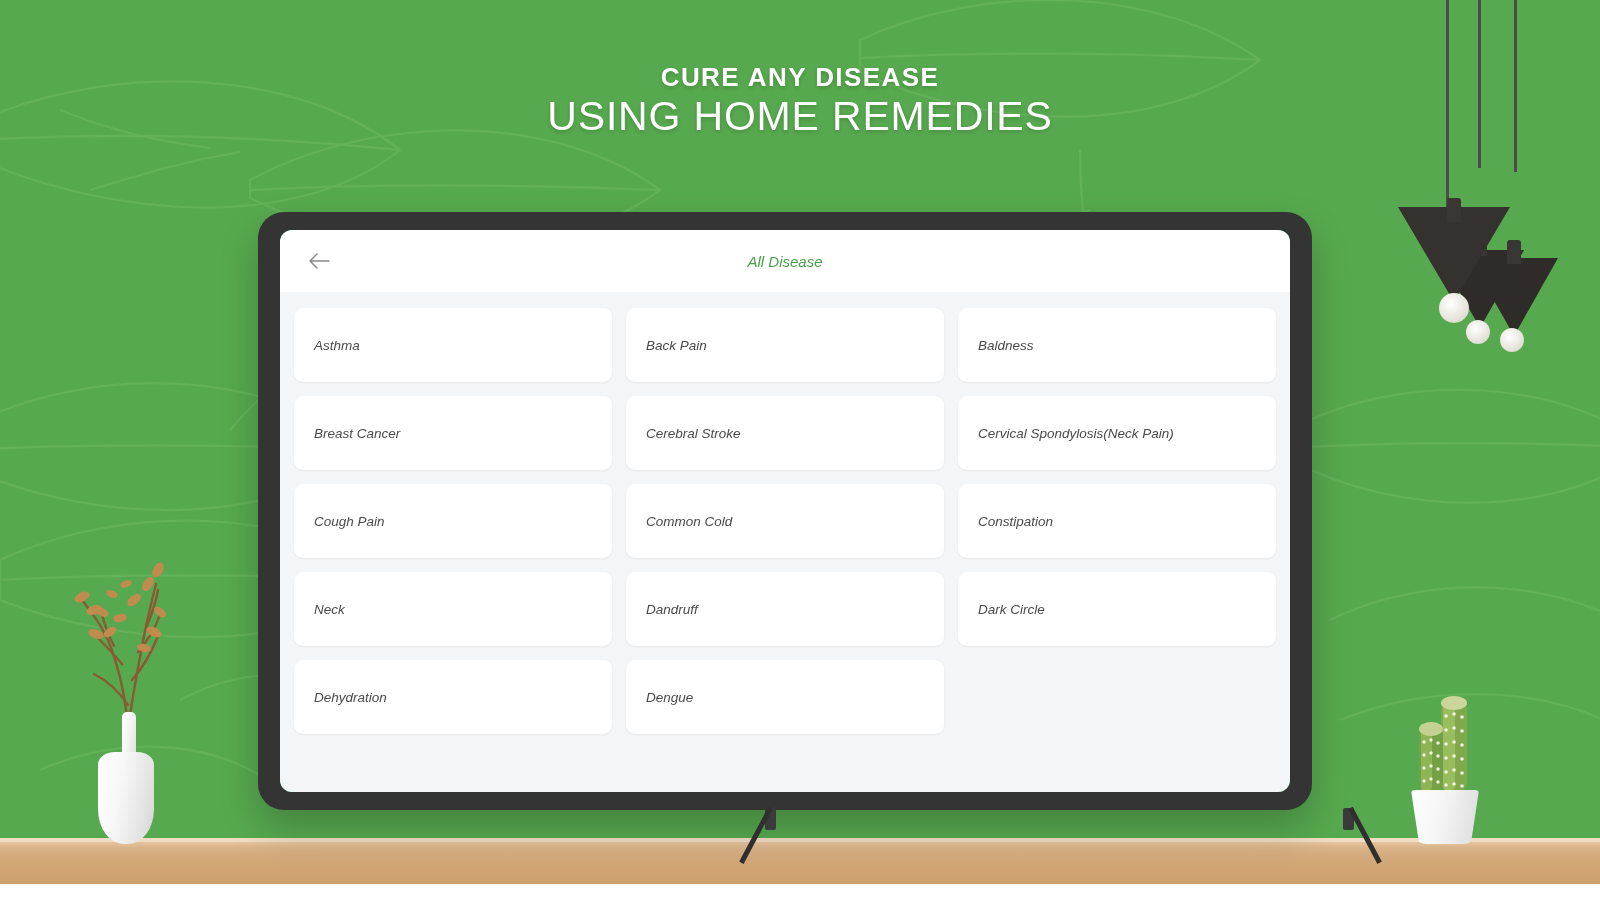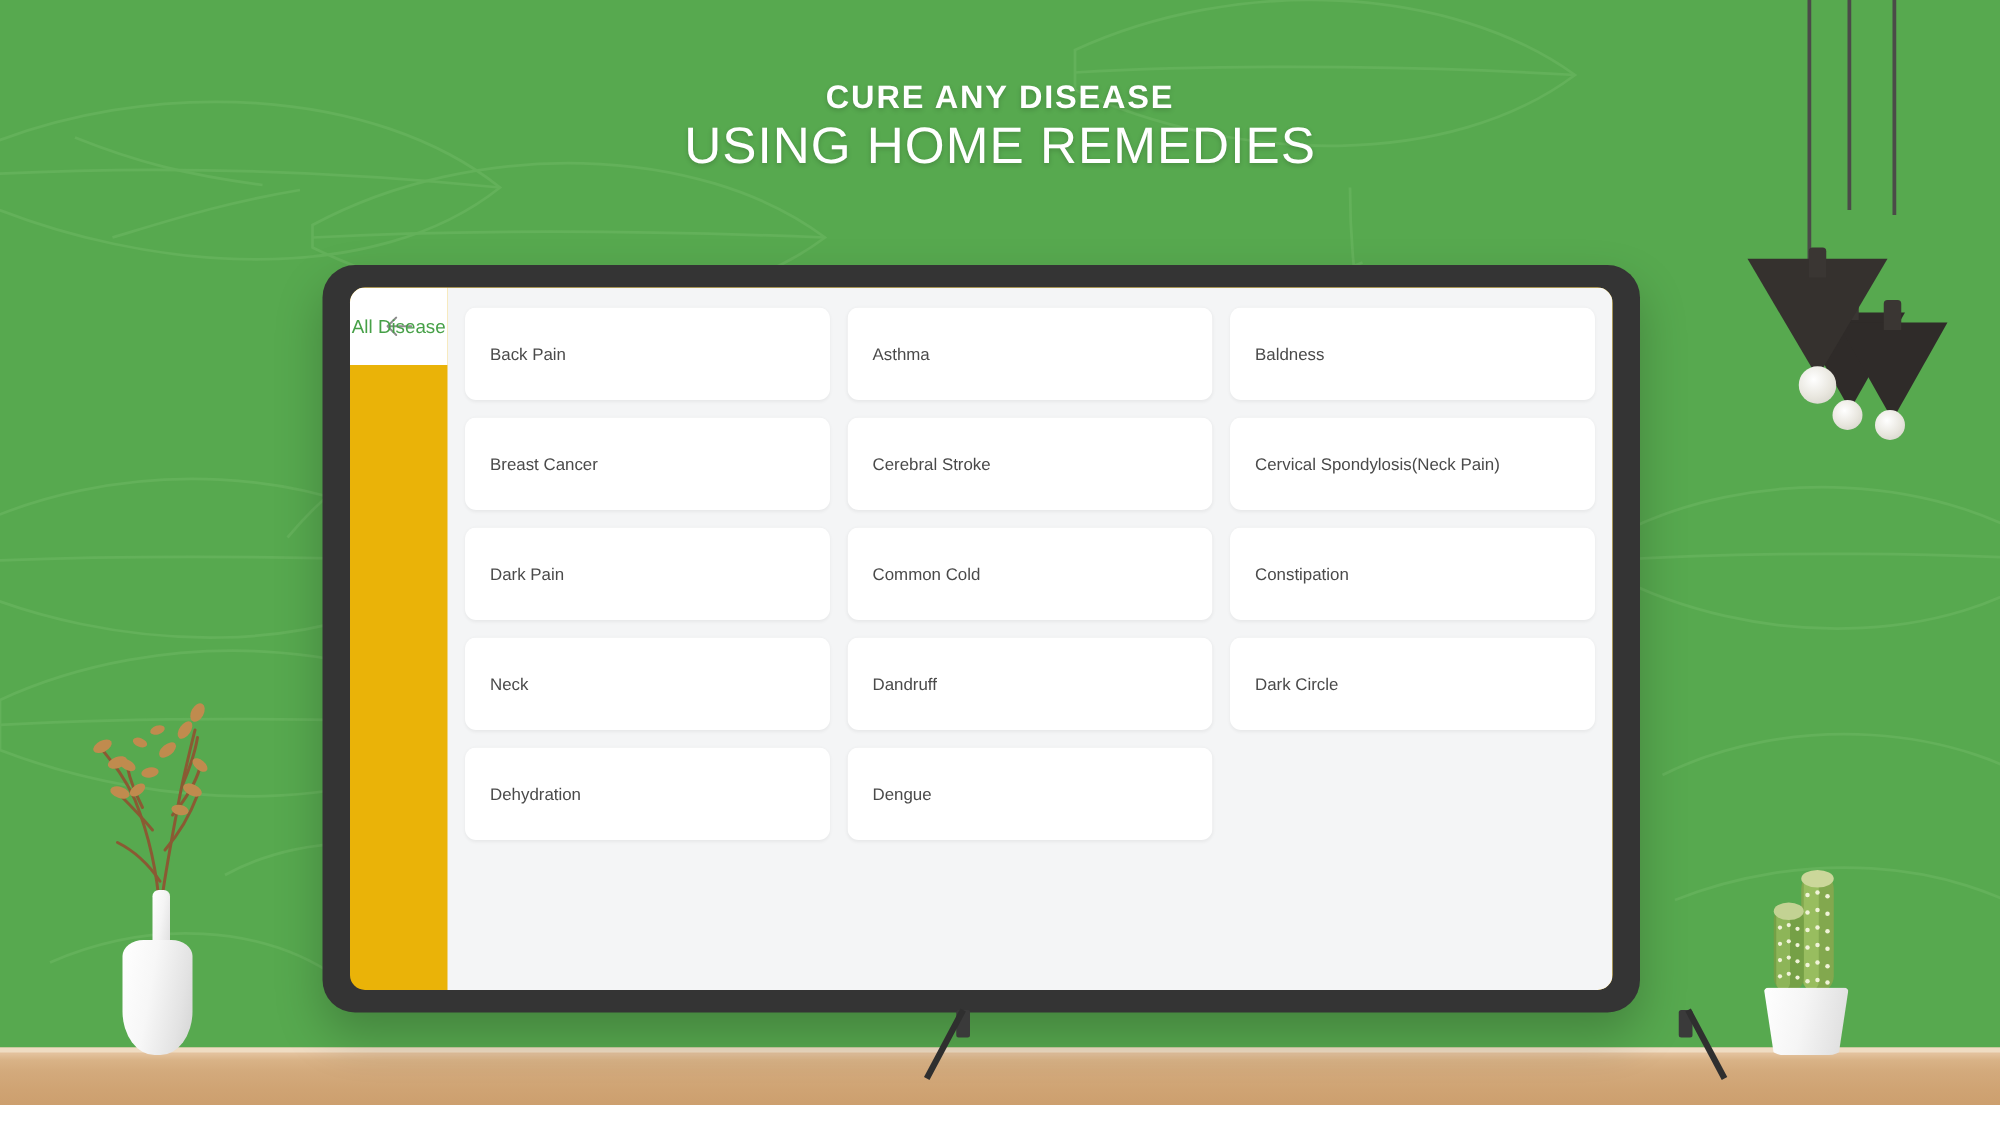--- a/index.html
+++ b/index.html
@@ -101,24 +101,24 @@
   #tv {
     position:absolute; left:258px; top:212px;
     width:1054px; height:598px;
     background:#343434;
     border-radius:26px;
     box-shadow:0 18px 38px rgba(0,0,0,.22);
   }
   #tv-screen {
     position:absolute; left:22px; top:18px;
     width:1010px; height:562px;
-    background:#eab308;
+    background:#22c55e;
     border-radius:12px;
     overflow:hidden;
-    display:flex; flex-direction:row;
+    display:flex; flex-direction:column;font-style:italic;
   }
   .tv-leg {
     position:absolute; top:596px;
     width:5px; height:62px;
     background:#2f2f2f;
     transform-origin:top center;
   }
   #tv-leg-left  { left:510px; transform:rotate(28deg); }
   #tv-leg-right { left:1090px; transform:rotate(-28deg); }
   .tv-foot {
@@ -355,39 +355,39 @@
           <svg width="22" height="16" viewBox="0 0 22 16">
             <path d="M21 8 H2 M9 1 L2 8 L9 15" fill="none" stroke="#8c8c8c" stroke-width="1.5" stroke-linecap="round" stroke-linejoin="round"></path>
           </svg>
         </div>
         <div id="app-title">All Disease</div>
       </div>
 
       <div id="app-body">
         <div id="disease-grid">
             <div class="disease-card">
+              <span class="disease-label">Asthma</span>
+            </div>
+            <div class="disease-card">
               <span class="disease-label">Back Pain</span>
             </div>
             <div class="disease-card">
-              <span class="disease-label">Asthma</span>
-            </div>
-            <div class="disease-card">
               <span class="disease-label">Baldness</span>
             </div>
             <div class="disease-card">
               <span class="disease-label">Breast Cancer</span>
             </div>
             <div class="disease-card">
               <span class="disease-label">Cerebral Stroke</span>
             </div>
             <div class="disease-card">
               <span class="disease-label">Cervical Spondylosis(Neck Pain)</span>
             </div>
             <div class="disease-card">
-              <span class="disease-label">Dark Pain</span>
+              <span class="disease-label">Cough Pain</span>
             </div>
             <div class="disease-card">
               <span class="disease-label">Common Cold</span>
             </div>
             <div class="disease-card">
               <span class="disease-label">Constipation</span>
             </div>
             <div class="disease-card">
               <span class="disease-label">Neck</span>
             </div>

